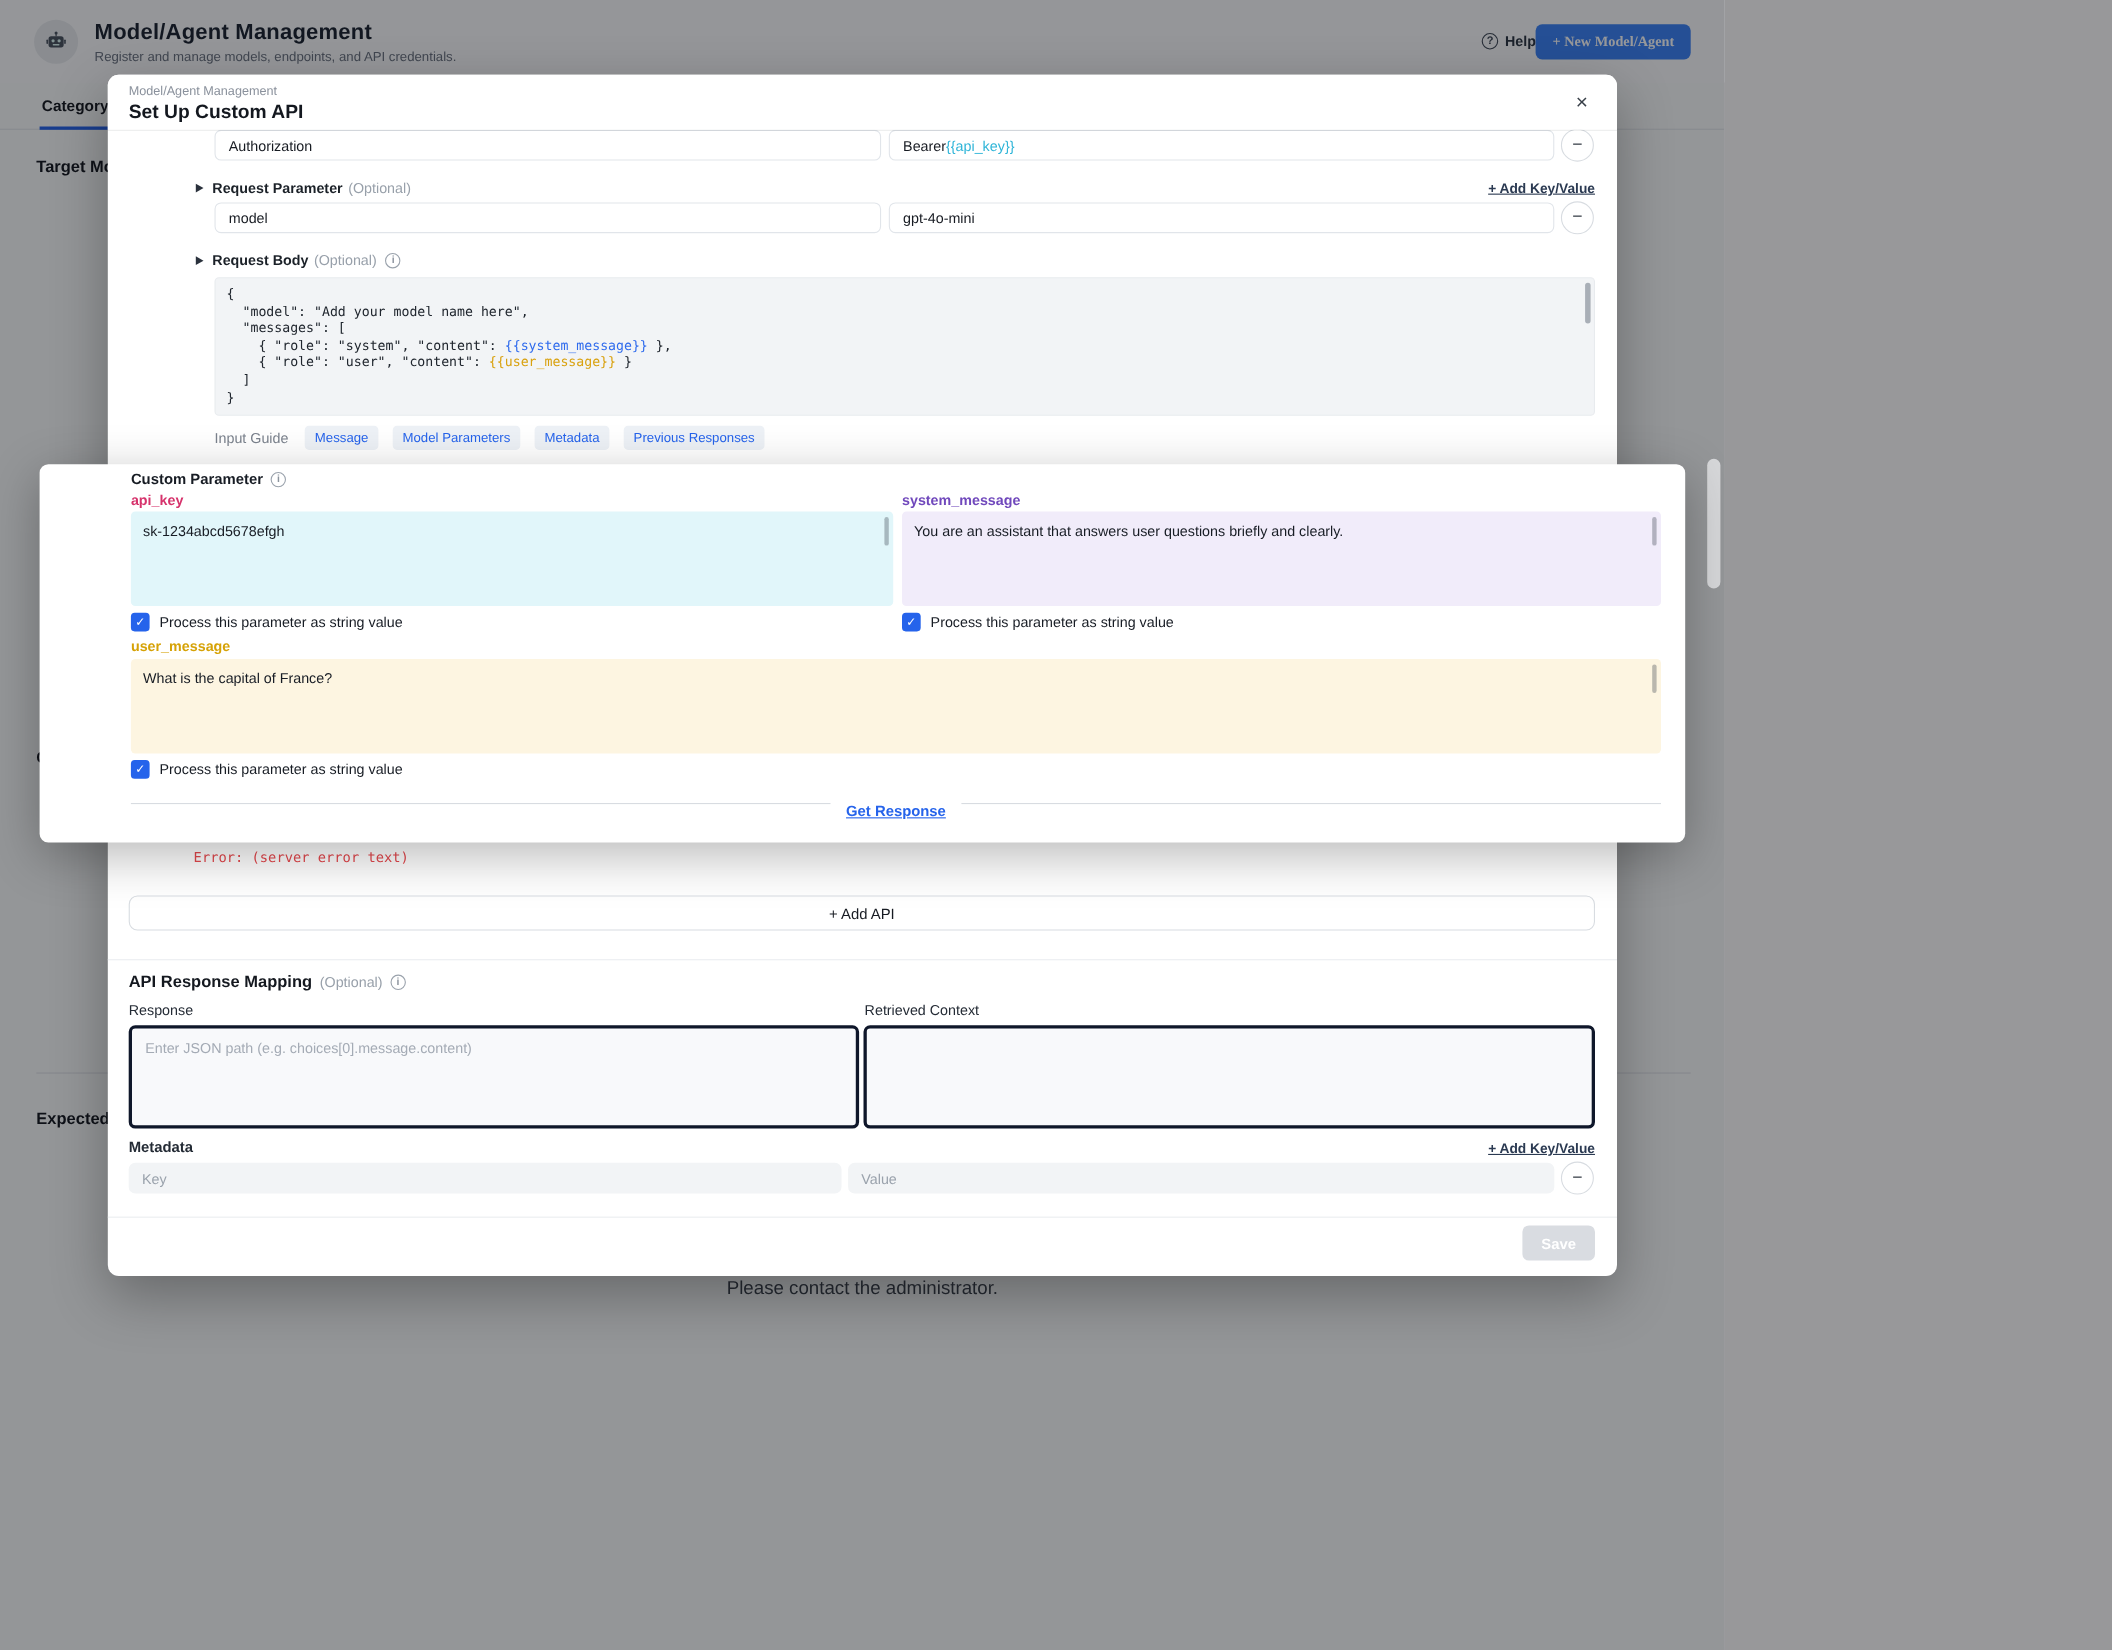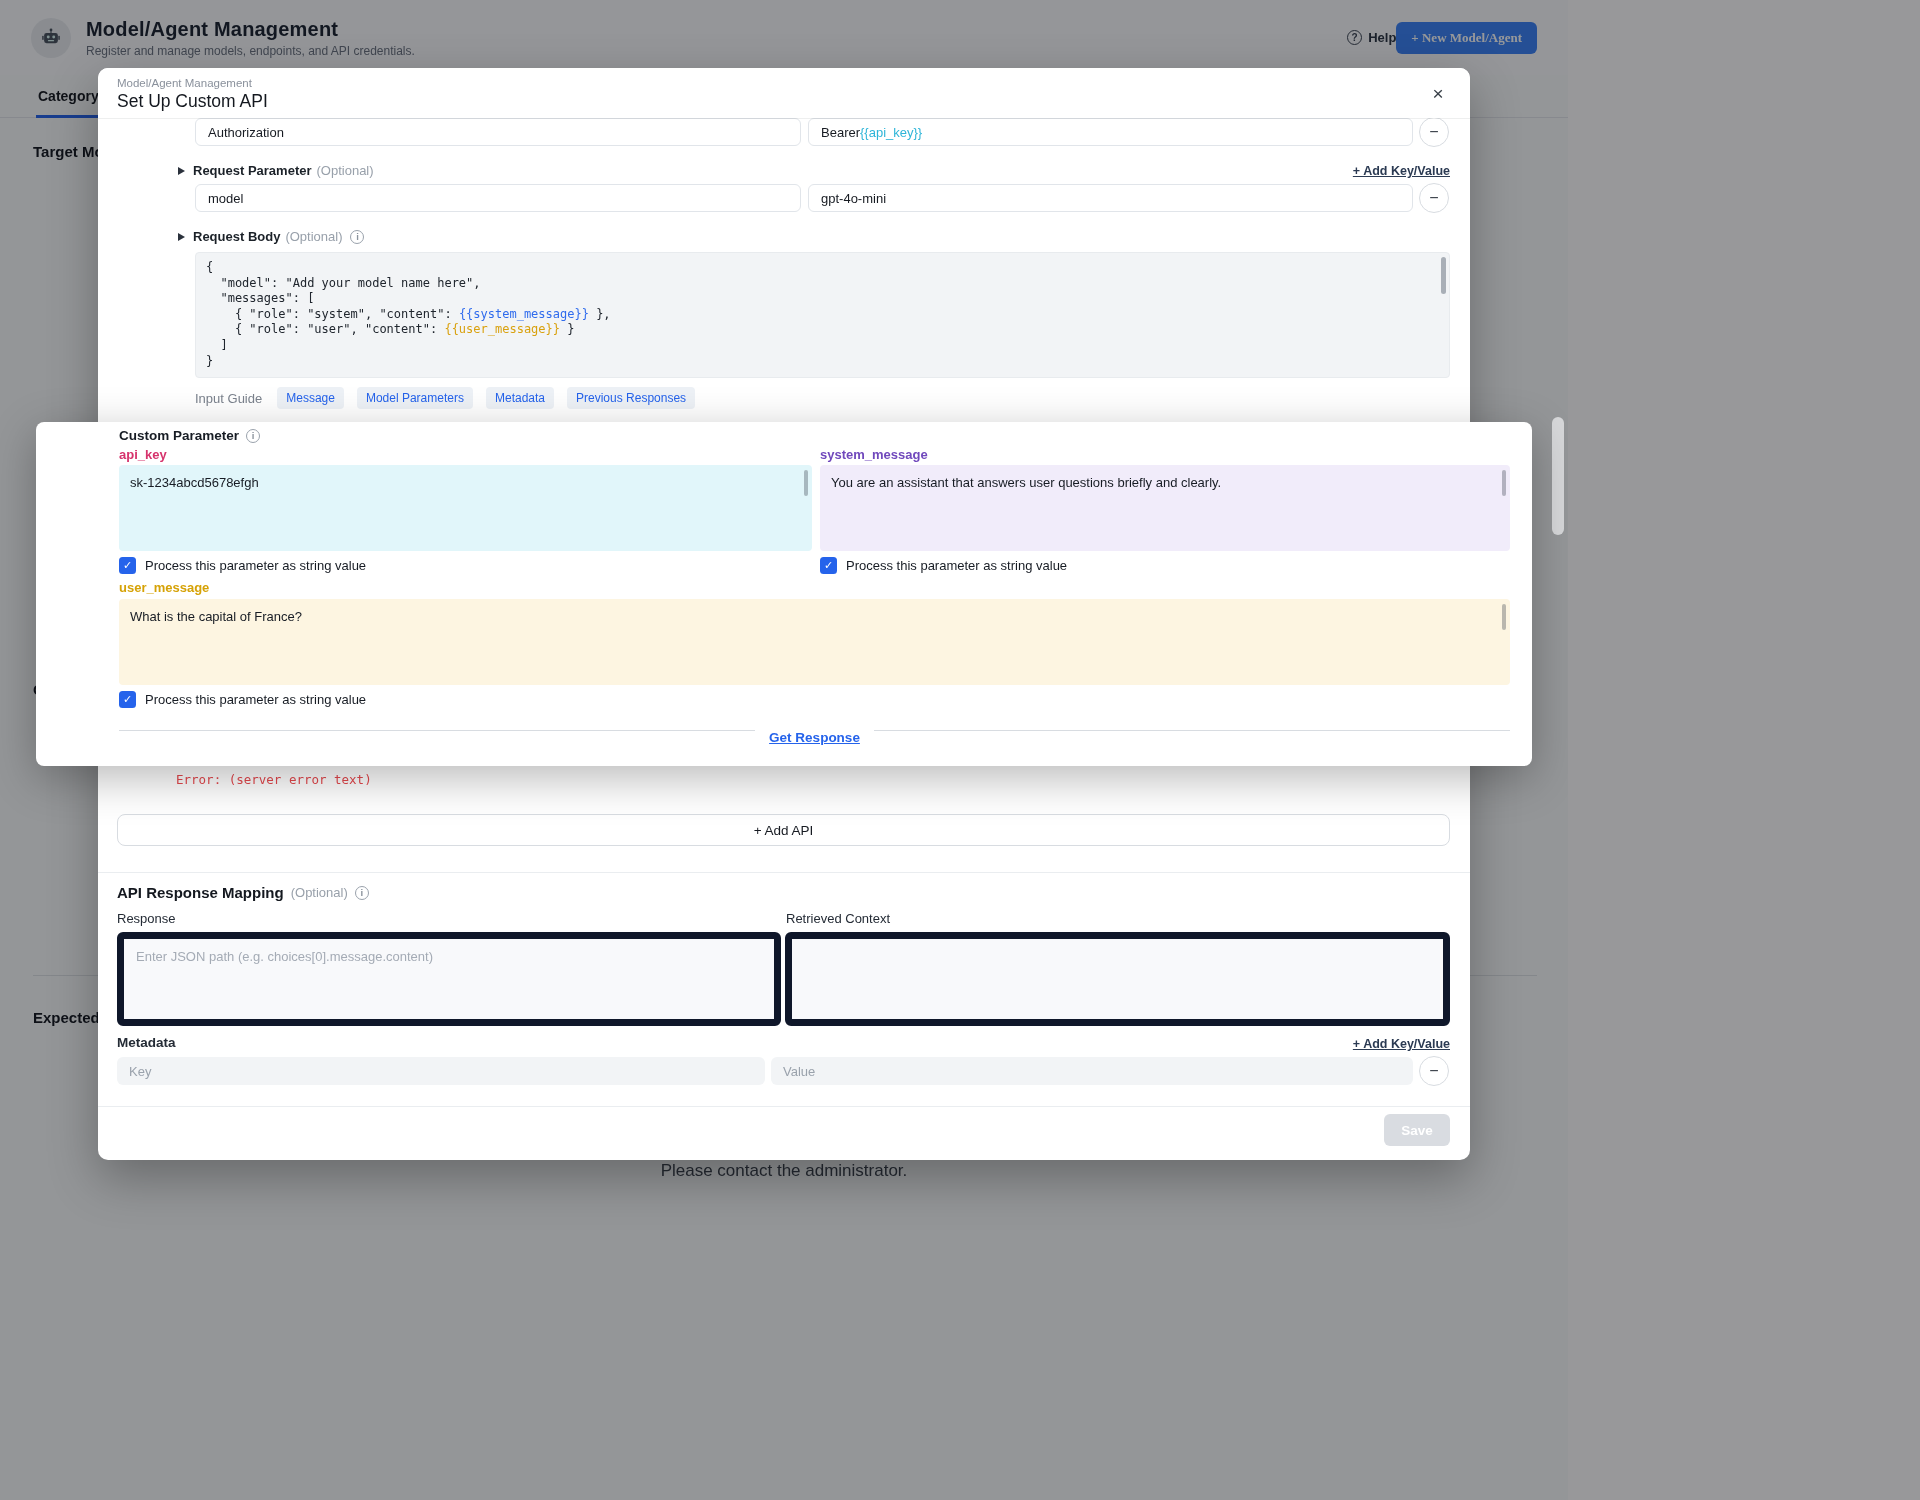--- a/index.html
+++ b/index.html
@@ -38,21 +38,21 @@
   .vp-thumb{position:absolute;left:1552px;top:417px;width:12px;height:118px;border-radius:6px;
     background:#d6d7d9;z-index:12}
   .outside{position:absolute;left:1568px;top:0;width:352px;height:1500px;background:#98989a;z-index:40}
 
   
   .modal{position:absolute;left:98px;top:68px;width:1372px;height:1092px;background:#fff;
     border-radius:10px;z-index:20;box-shadow:0 18px 50px rgba(0,0,0,.3)}
   .m-head{position:absolute;top:0;left:0;width:100%;height:50px;background:#fff;
     border-radius:10px 10px 0 0;box-shadow:0 1px 0 rgba(20,24,31,.07);z-index:2}
   .m-crumb{position:absolute;left:19px;top:9px;font-size:11.5px;color:#8a919c}
-  .m-title{position:absolute;left:19px;top:23px;font-size:17.5px;font-weight:400;color:#14181f}
+  .m-title{position:absolute;left:19px;top:23px;font-size:17.5px;font-weight:700;color:#14181f}
   .m-close{position:absolute;right:20px;top:14px;width:24px;height:24px;display:flex;align-items:center;
     justify-content:center;font-size:19px;color:#394049;cursor:pointer}
   .m-close::after{content:"×"}
 
   .sec-head{position:absolute;display:flex;align-items:center;gap:8px;font-size:13px;font-weight:600;color:#1b2128}
   .sec-head .opt{font-weight:400;color:#98a0aa;margin-left:-3px}
   .tri{width:0;height:0;border-left:7px solid #2a313c;border-top:4.5px solid transparent;
     border-bottom:4.5px solid transparent;cursor:pointer}
   .info{width:14px;height:14px;border:1px solid #9aa2ac;border-radius:50%;display:inline-flex;
     align-items:center;justify-content:center;font-size:9.5px;color:#8b939d;flex:none}
@@ -95,21 +95,21 @@
     font-size:13.5px;font-weight:500;color:#171b22;cursor:pointer}
   .m-div{position:absolute;left:0;width:100%;height:1px;background:#eaedf0}
   #mdiv1{top:804px}
   #mdiv2{top:1038px}
   .map-title{position:absolute;left:19px;top:816px;display:flex;align-items:center;gap:7px;
     font-size:15px;font-weight:700;color:#14181f}
   .map-title .opt{font-size:13px;font-weight:400;color:#98a0aa}
   .fld-label{position:absolute;font-size:13px;font-weight:500;color:#242b35}
   #lblResponse{left:19px;top:843px}
   #lblRetrieved{left:688px;top:843px}
-  .ta{position:absolute;top:864px;height:94px;background:#f8f9fb;border:7px solid #0f172a;
+  .ta{position:absolute;top:864px;height:94px;background:#f8f9fb;border:3px solid #0f172a;
     border-radius:6px;padding:10px 12px;font-size:13px;color:#a4abb5}
   #taResponse{left:19px;width:664px}
   #taRetrieved{left:687px;width:665px}
   #lblMetadata{left:19px;top:967px;font-weight:600;font-size:13.5px}
   #addKV2{top:969px}
   .ghost{position:absolute;height:28px;background:#f2f4f6;border-radius:6px;display:flex;
     align-items:center;padding:0 12px;font-size:13px;color:#9aa2ac}
   #metaKey{left:19px;top:989px;width:648px}
   #metaVal{left:673px;top:989px;width:642px}
   #minus3{left:1321px;top:988px}

